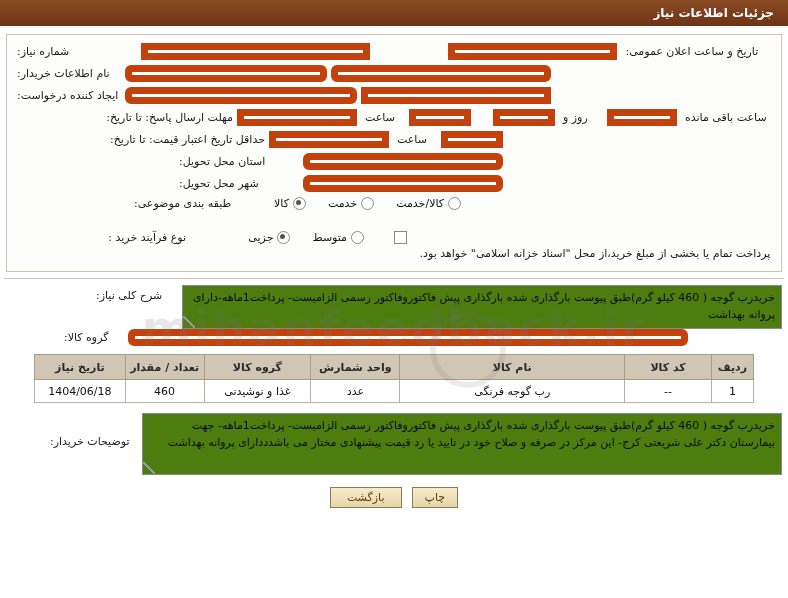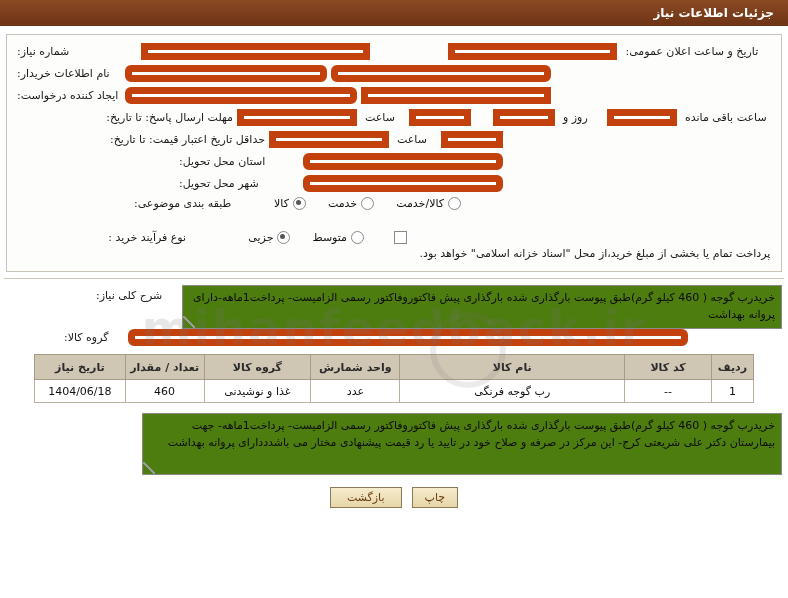--- a/index.html
+++ b/index.html
@@ -324,20 +324,21 @@
         <td>1404/06/18</td>
       </tr>
     </tbody>
   </table>
 
   <div class="descrow" style="margin-top:10px;">
     <div class="textarea" style="width:640px;min-height:62px;">
       <span>خریدرب گوجه ( 460 کیلو گرم)طبق پیوست بارگذاری شده بارگذاری پیش فاکتوروفاکتور رسمی الزامیست- پرداخت1ماهه- جهت بیمارستان دکتر علی شریعتی کرج- این مرکز در صرفه و صلاح خود در تایید یا رد قیمت پیشنهادی مختار می باشدددارای پروانه بهداشت</span>
       <span class="grip"></span>
     </div>
+    <div class="lbl" style="width:86px;text-align:left;padding-top:22px;">توضیحات خریدار:</div>
   </div>
 
   <div class="btnbar">
     <button class="btn small">چاپ</button>
     <button class="btn">بازگشت</button>
   </div>
 
   <div class="watermark">mihanfeedback.ir</div>
   <div class="wm2"></div>
 

